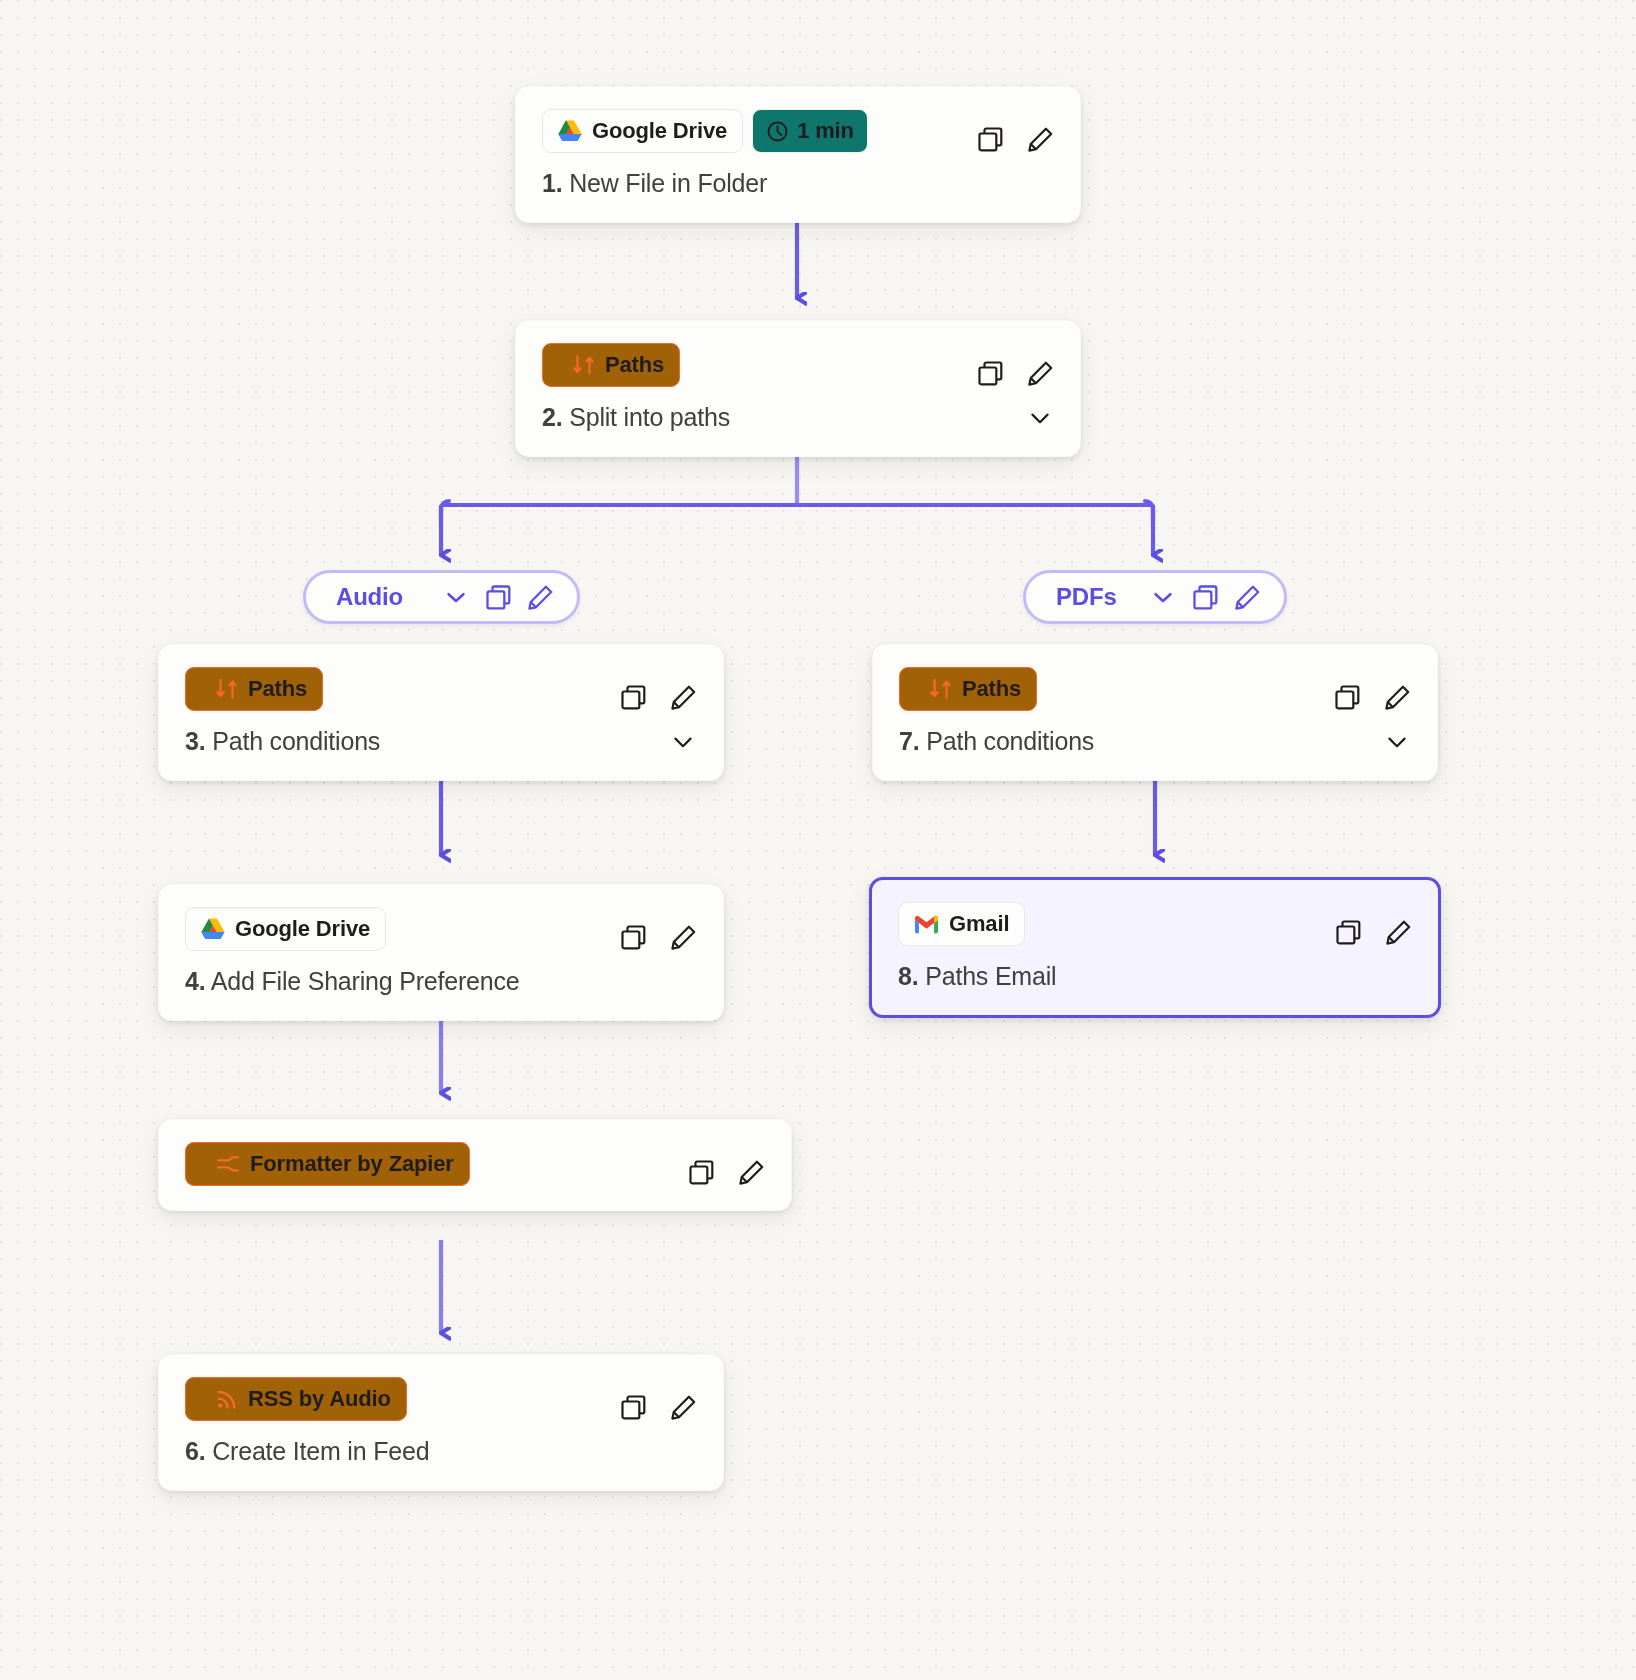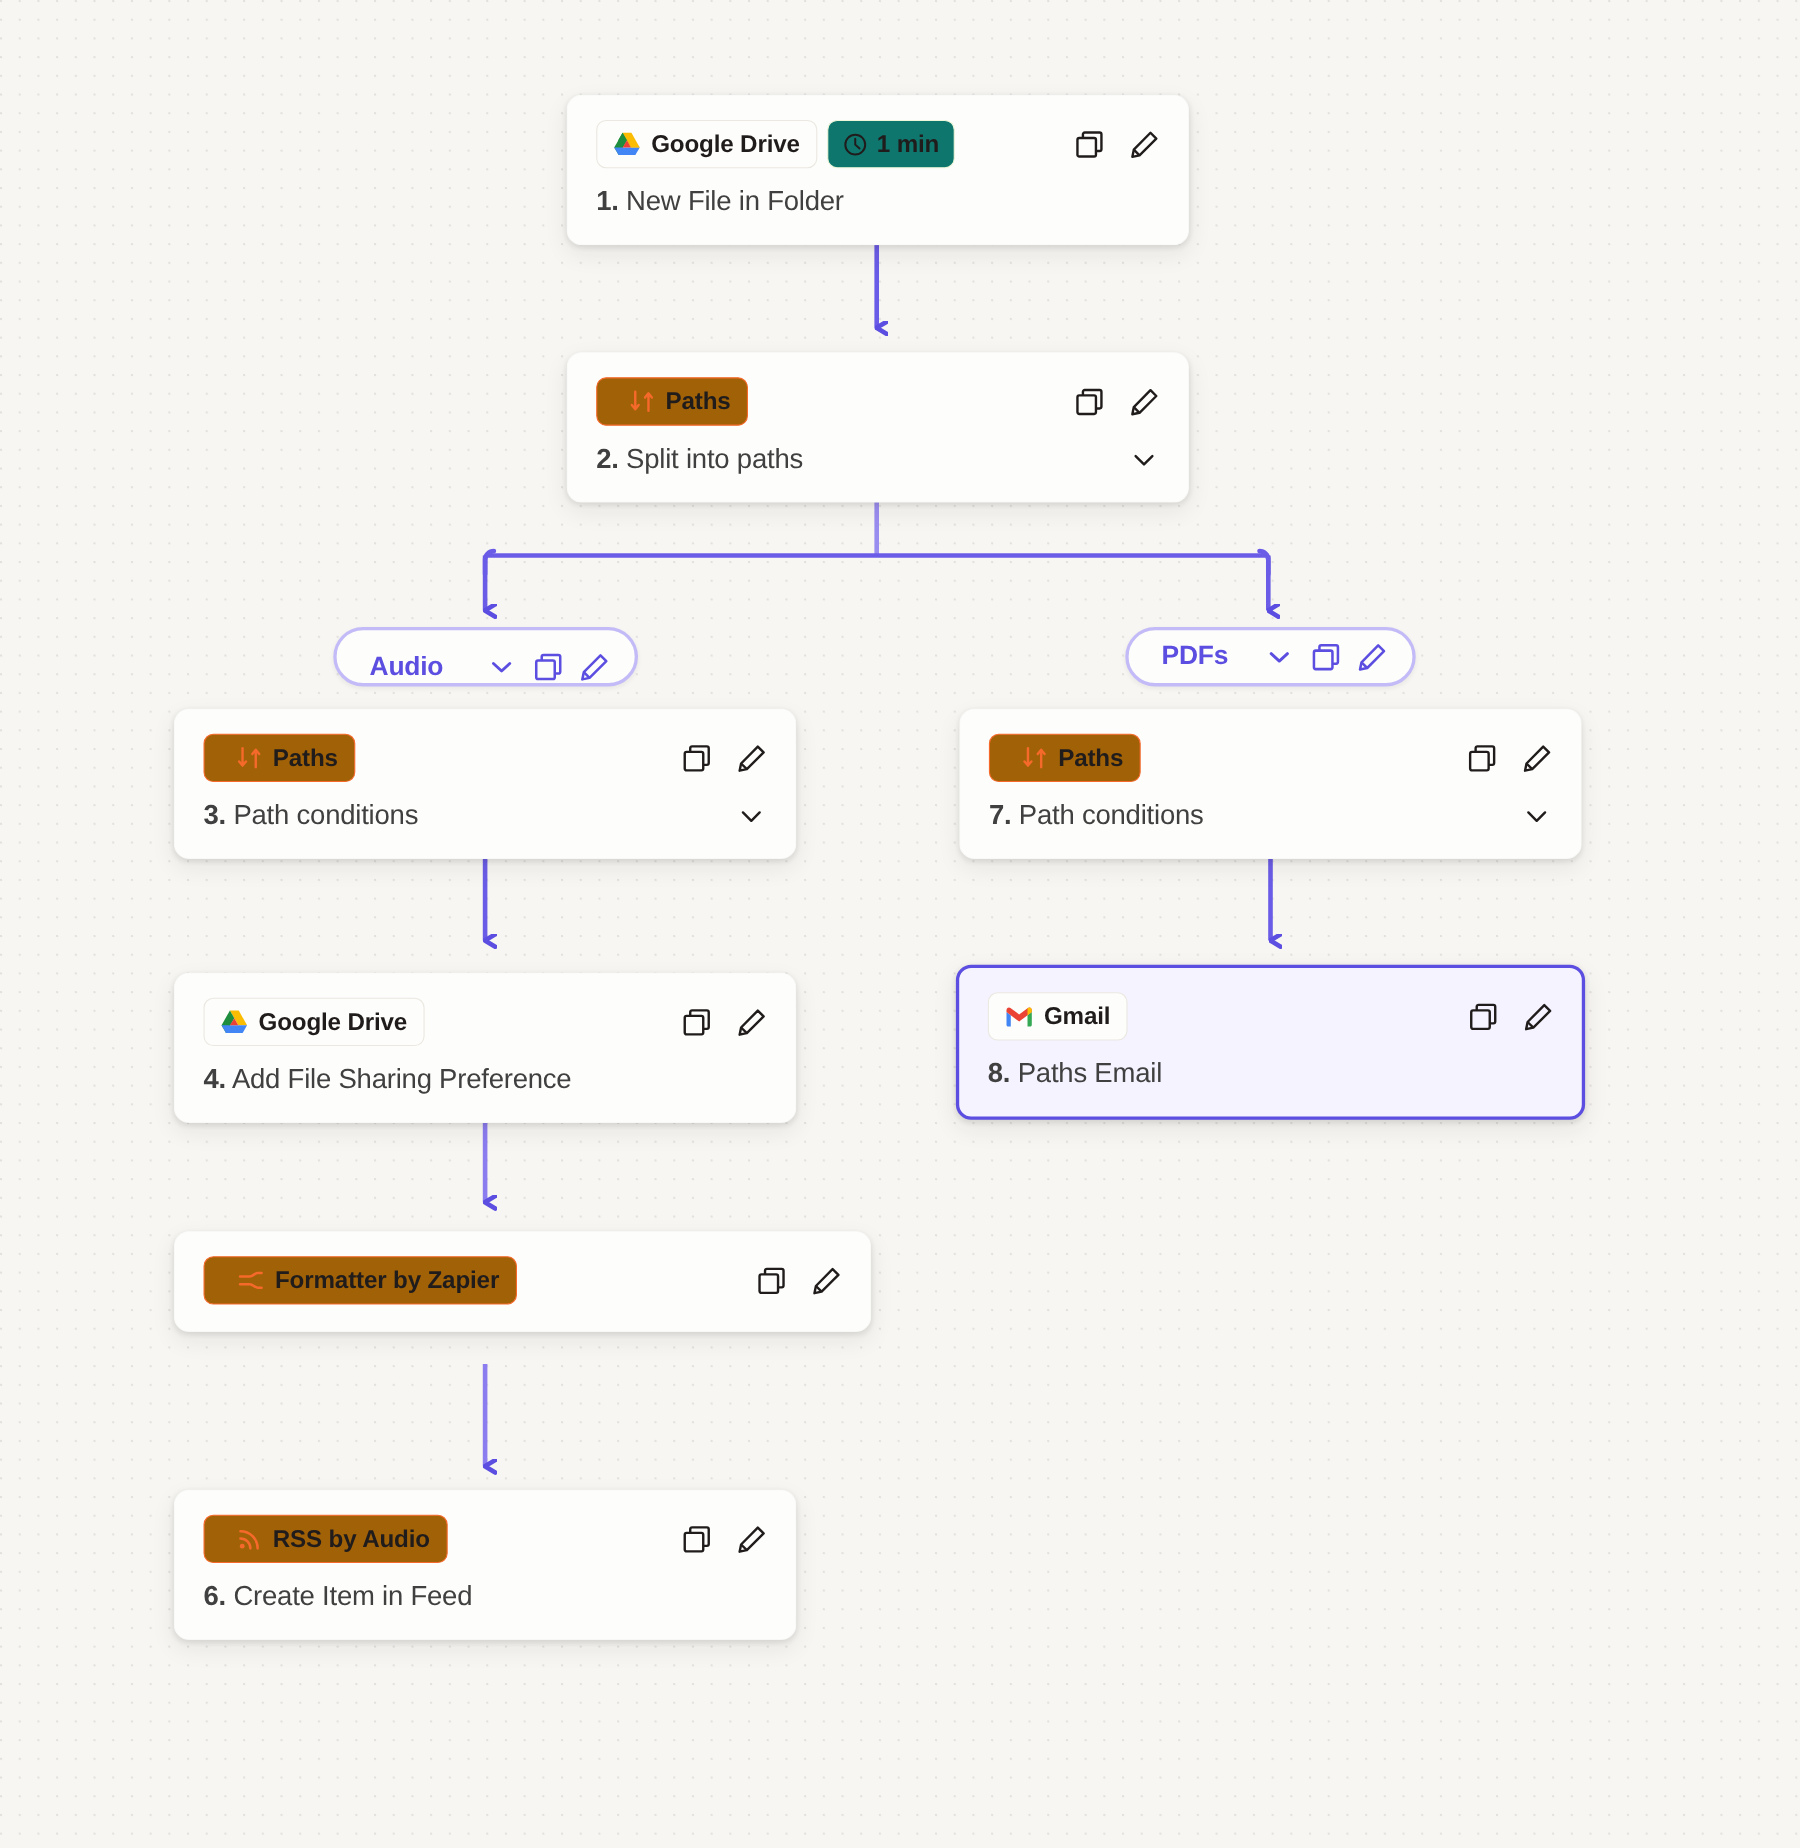--- a/index.html
+++ b/index.html
@@ -46,21 +46,21 @@
   }
 
   .node.selected {
     background: #f5f3ff;
     border: 3px solid #5b4ee0;
     box-shadow: 0 2px 5px rgba(40,35,30,0.10), 0 8px 22px rgba(40,35,30,0.08);
   }
 
   .node-top {
     display: flex;
-    align-items: center;
+    align-items: flex-end;
     gap: 9px;
     min-height: 44px;
   }
 
   .node-actions {
     margin-left: auto;
     display: flex;
     align-items: center;
     gap: 22px;
   }
@@ -277,21 +277,21 @@
         <span>Split into paths</span>
       </span>
       <span class="node-chevron">
         <svg width="26" height="26" viewBox="0 0 26 26">
           <path d="M5.4 9.6 L13 17.2 L20.6 9.6" fill="none" stroke="#201c1c" stroke-width="2.2" stroke-linecap="round" stroke-linejoin="round"></path>
         </svg>
       </span>
     </div>
   </div>
 
-  <div class="path-pill" style="left:303px; top:570px; width:277px;align-items:flex-end;">
+  <div class="path-pill" style="left:303px; top:570px; width:277px;">
     <span class="path-label">Audio</span>
     <span class="path-actions">
       <span class="icon-btn">
         <svg width="26" height="26" viewBox="0 0 26 26">
           <path d="M5.6 10.2 L13 17.0 L20.4 10.2" fill="none" stroke="#5b4ee0" stroke-width="2.6" stroke-linecap="round" stroke-linejoin="round"></path>
         </svg>
       </span>
       <span class="icon-btn">
         <svg width="27" height="27" viewBox="0 0 26 26">
           <rect x="7.2" y="2.4" width="16.2" height="16.2" rx="1.6" fill="none" stroke="#5b4ee0" stroke-width="2.2"></rect>

